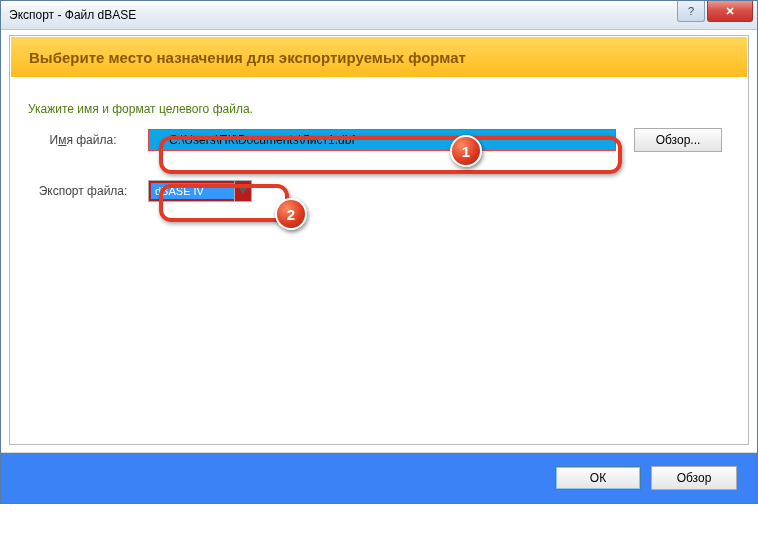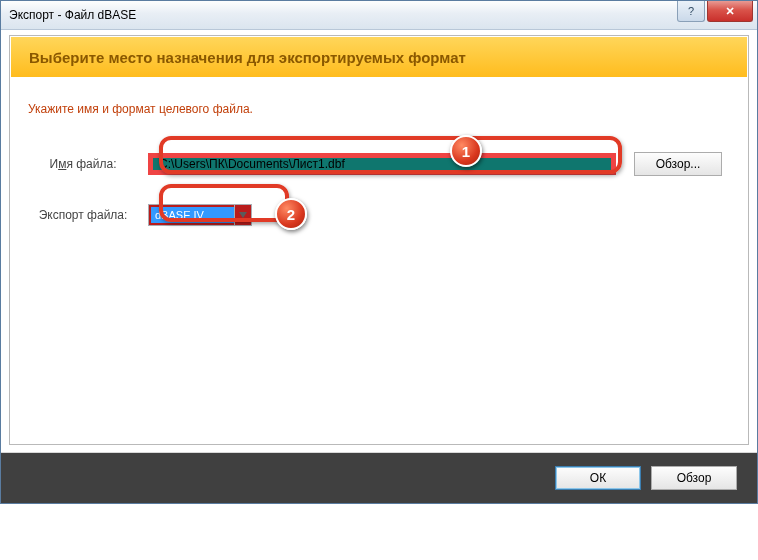--- a/index.html
+++ b/index.html
@@ -6,31 +6,31 @@
 .window{width:758px;height:504px;border:1px solid #5a7ca0;box-sizing:border-box;position:relative;background:#fff}
 .titlebar{height:28px;background:linear-gradient(#fdfefe,#e8eef5 45%,#dbe5ef);border-bottom:1px solid #b8c7d8;display:flex;align-items:center;position:relative}
 .title-text{padding-left:8px;color:#000;font-size:12px}
 .win-controls{position:absolute;right:4px;top:0;display:flex}
 .win-btn{width:28px;height:20px;margin-left:2px;border:1px solid #8aa0b8;border-top:none;border-radius:0 0 3px 3px;display:flex;align-items:center;justify-content:center;font-size:11px;color:#314a62;background:linear-gradient(#eaf1f8,#cad9ea)}
 .win-btn.help{width:26px}
 .win-btn.close{width:44px;background:linear-gradient(#e89a93,#d9534a 45%,#c9302c);border-color:#9e3631;color:#fff;font-weight:bold}
 .content{position:absolute;left:8px;right:8px;top:34px;bottom:58px;border:1px solid #b9b9b9;background:#fff}
 .orange-banner{margin:1px;height:40px;background:linear-gradient(#ffd65a,#ffbc1e);display:flex;align-items:center;padding-left:18px;color:#8a5800;font-size:15px;font-weight:600}
 .body-area{padding:24px 18px 0 18px;color:#444}
-.instr{margin-bottom:36px;color:#c2410c}
+.instr{margin-bottom:12px;color:#4d7c0f}
 .row{display:flex;align-items:center;margin-bottom:28px}
 .lbl{width:110px;text-align:center;padding-right:10px}
 .lbl .ul{text-decoration:underline}
-.file-input{flex:0 0 468px;height:22px;border:5px solid #ef4444;padding:0 6px;font-family:inherit;font-size:12px;background:#0f766e;box-sizing:border-box}
+.file-input{flex:0 0 468px;height:22px;border:1px solid #ef4444;padding:0 20px;font-family:inherit;font-size:12px;background:#0ea5e9;box-sizing:border-box}
 .browse-btn{margin-left:18px;width:88px;height:24px;border:1px solid #acacac;background:linear-gradient(#fdfdfd,#e5e5e5);font-family:Liberation Sans, sans-serif;font-size:12px}
 .combo{width:104px;height:22px;border:1px solid #abadb3;background:#b91c1c;display:flex;align-items:center;box-sizing:border-box}
 .combo-text{flex:1;padding:0 4px;background:#3399ff;color:#fff;height:16px;line-height:16px;margin:2px 0 2px 2px;font-size:11px}
 .combo-arrow{width:16px;height:20px;border-left:1px solid #abadb3;display:flex;align-items:center;justify-content:center}
 .combo-arrow svg{width:8px;height:6px}
-.footer{position:absolute;left:0;right:0;bottom:0;height:50px;background:#404040;border-top:1px solid #d8d8d8;display:flex;align-items:center;justify-content:flex-end;padding-right:20px}
+.footer{position:absolute;left:0;right:0;bottom:0;height:50px;background:#3b82f6;border-top:1px solid #d8d8d8;display:flex;align-items:center;justify-content:flex-end;padding-right:20px}
 .dlg-btn{width:86px;height:24px;margin-left:10px;border:1px solid #acacac;background:linear-gradient(#fdfdfd,#e5e5e5);font-family:inherit;font-size:12px}
 .dlg-btn.default{border:1px solid #3c7fb1;box-shadow:0 0 0 1px #8cc6ea inset}
 
 .hl{position:absolute;border:4px solid #e13a26;border-radius:12px;box-shadow:1px 2px 4px rgba(0,0,0,.35);pointer-events:none}
 .hl1{left:158px;top:135px;width:455px;height:30px}
 .hl2{left:158px;top:183px;width:122px;height:30px}
 .hl3{left:570px;top:516px;width:110px;height:32px}
 
 .badge{position:absolute;width:28px;height:28px;border-radius:50%;background:radial-gradient(circle at 35% 30%,#ff8a63,#d9371e 60%,#a9220e);border:2px solid #fff;box-shadow:1px 2px 4px rgba(0,0,0,.5);color:#fff;font-weight:bold;font-size:15px;display:flex;align-items:center;justify-content:center;pointer-events:none}
 .b1{left:449px;top:134px}

